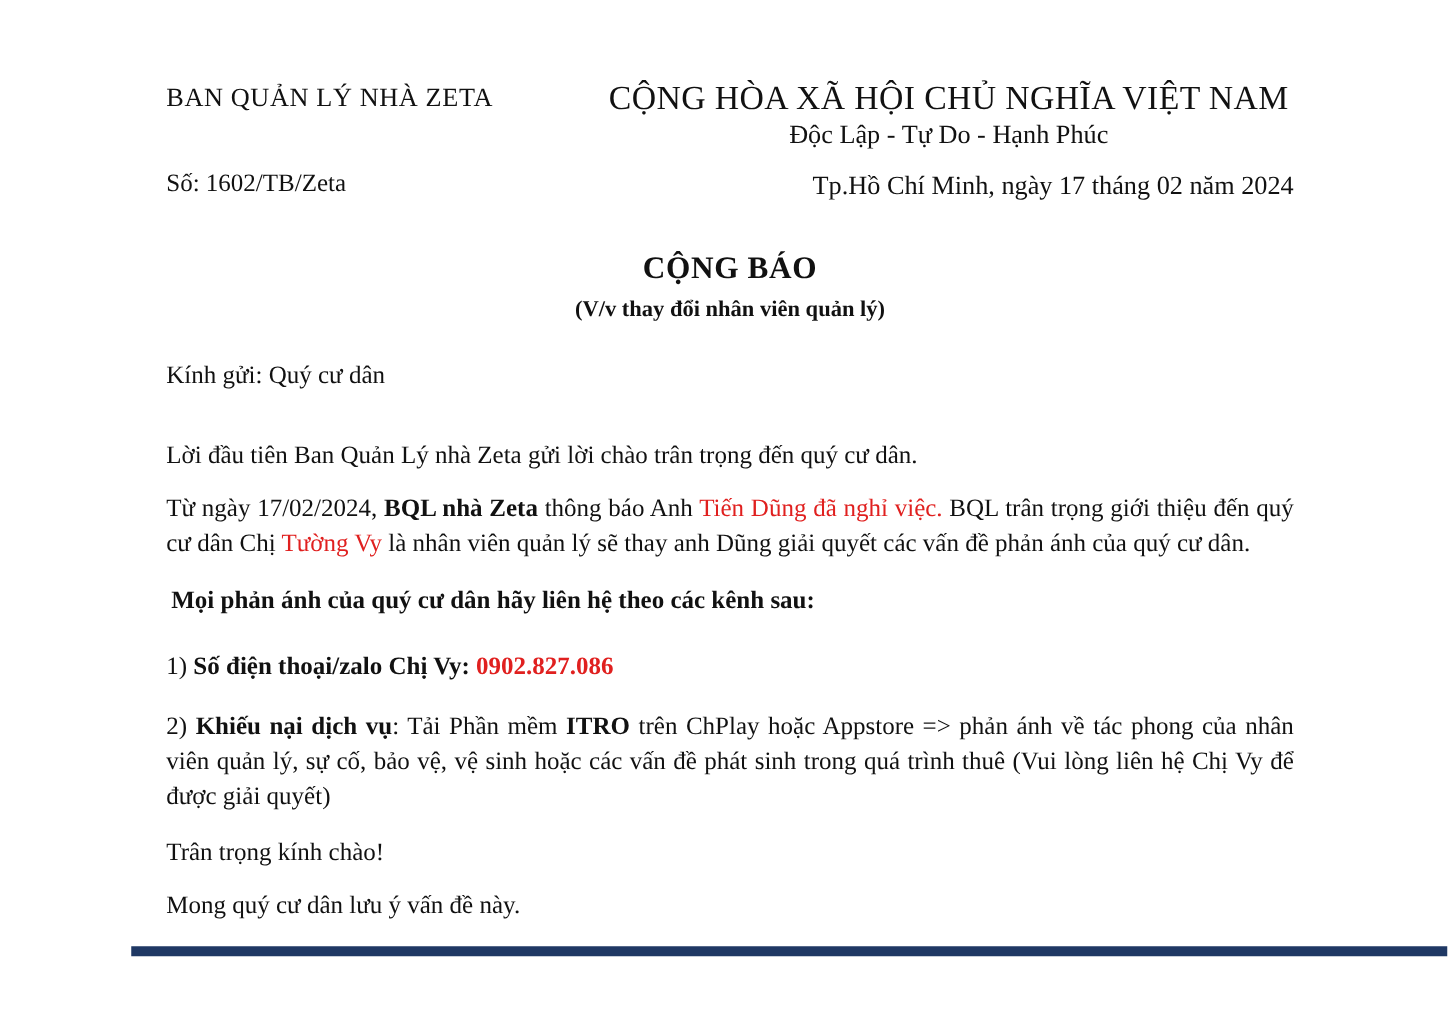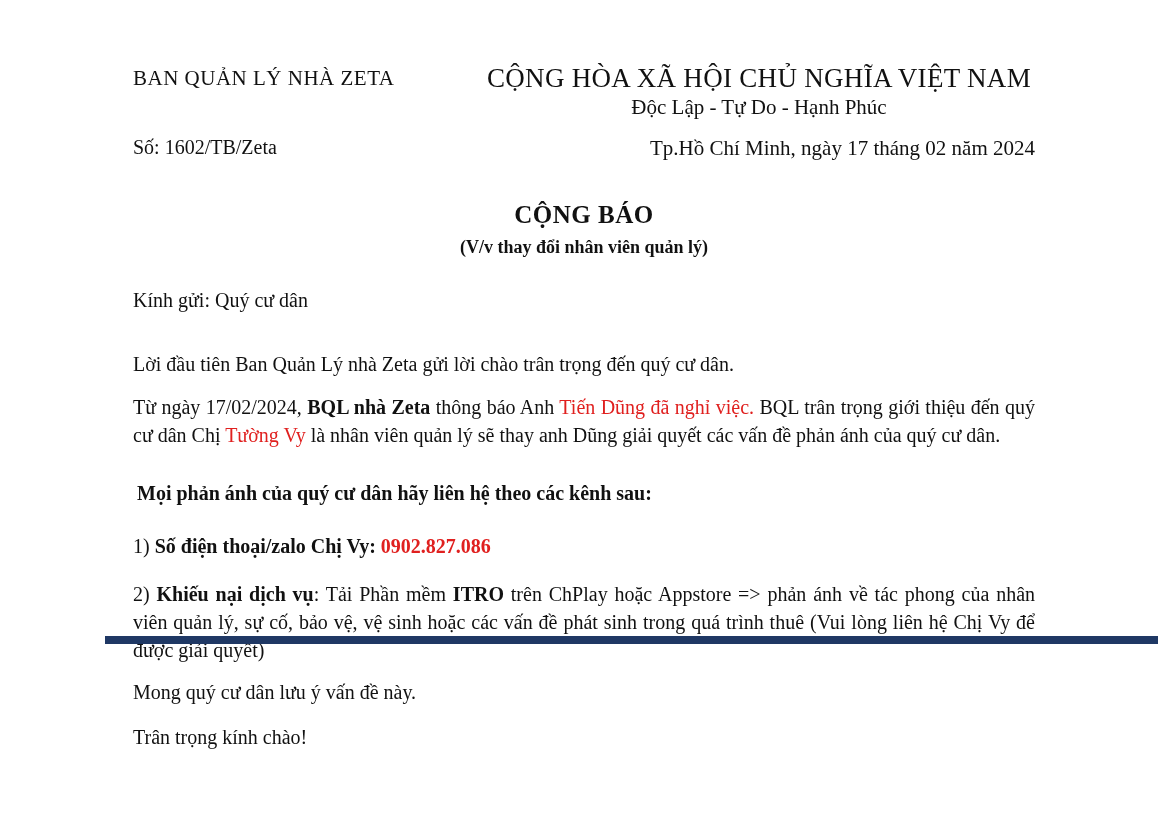--- a/index.html
+++ b/index.html
@@ -7,21 +7,21 @@
   body {
     background: #ffffff;
     font-family: "Liberation Serif", "DejaVu Serif", serif;
     color: #111111;
     position: relative;
     overflow: hidden;
   }
   .page {
     position: relative;
     width: 1158px;
-    height: 644px;
+    height: 765px;
     padding: 64px 123px 0 133px;
   }
   .hrow {
     display: flex;
     justify-content: space-between;
     align-items: flex-start;
   }
   .org {
     font-size: 21px;
     letter-spacing: 0.5px;
@@ -38,21 +38,21 @@
   .doc-number { font-size: 20px; white-space: nowrap; }
   .place-date { font-size: 21px; white-space: nowrap; text-align: right; }
   .title-block { text-align: center; margin-top: 38px; }
   .title-main { font-size: 25px; font-weight: bold; line-height: 32px; letter-spacing: 0.5px; }
   .title-sub { font-size: 18px; font-weight: bold; line-height: 32px; }
   .salutation { font-size: 20px; margin-top: 26px; font-family: Liberation Serif, serif; }
   .para { font-size: 20px; line-height: 28px; }
   .intro { margin-top: 38px; }
   .p-main { margin-top: 15px; text-align: justify; }
   .contact-heading {
-    margin-top: 33px;
+    margin-top: 20px;
     font-size: 20px;
     font-weight: bold;
     padding-left: 4px;
   }
   .item1 { margin-top: 27px; font-size: 20px; }
   .item2 { margin-top: 20px; text-align: justify; }
   .closing1 { margin-top: 14px; }
   .closing2 { margin-top: 17px; }
   .bold { font-weight: bold; }
   .red { color: var(--red, #e0201f); }
@@ -92,19 +92,19 @@
   <div class="para intro">Lời đầu tiên Ban Quản Lý nhà Zeta gửi lời chào trân trọng đến quý cư dân.</div>
 
   <div class="para p-main"><span>Từ ngày 17/02/2024, </span><span class="bold">BQL nhà Zeta</span><span> thông báo Anh </span><span class="red">Tiến Dũng đã nghỉ việc.</span><span> BQL trân trọng giới thiệu đến quý cư dân Chị </span><span class="red">Tường Vy</span><span> là nhân viên quản lý sẽ thay anh Dũng giải quyết các vấn đề phản ánh của quý cư dân.</span></div>
 
   <div class="contact-heading">Mọi phản ánh của quý cư dân hãy liên hệ theo các kênh sau:</div>
 
   <div class="para item1"><span>1) </span><span class="bold">Số điện thoại/zalo Chị Vy: </span><span class="bold red">0902.827.086</span></div>
 
   <div class="para item2"><span>2) </span><span class="bold">Khiếu nại dịch vụ</span><span>: Tải Phần mềm </span><span class="bold">ITRO</span><span> trên ChPlay hoặc Appstore =&gt; phản ánh về tác phong của nhân viên quản lý, sự cố, bảo vệ, vệ sinh hoặc các vấn đề phát sinh trong quá trình thuê (Vui lòng liên hệ Chị Vy để được giải quyết)</span></div>
 
+  <div class="para closing2">Trân trọng kính chào!</div>
+
   <div class="para closing1">Mong quý cư dân lưu ý vấn đề này.</div>
-
-  <div class="para closing2">Trân trọng kính chào!</div>
 
   <div class="footer-bar" style="background: rgb(31, 56, 100);"></div>
 
 </div>
 
 </body></html>

